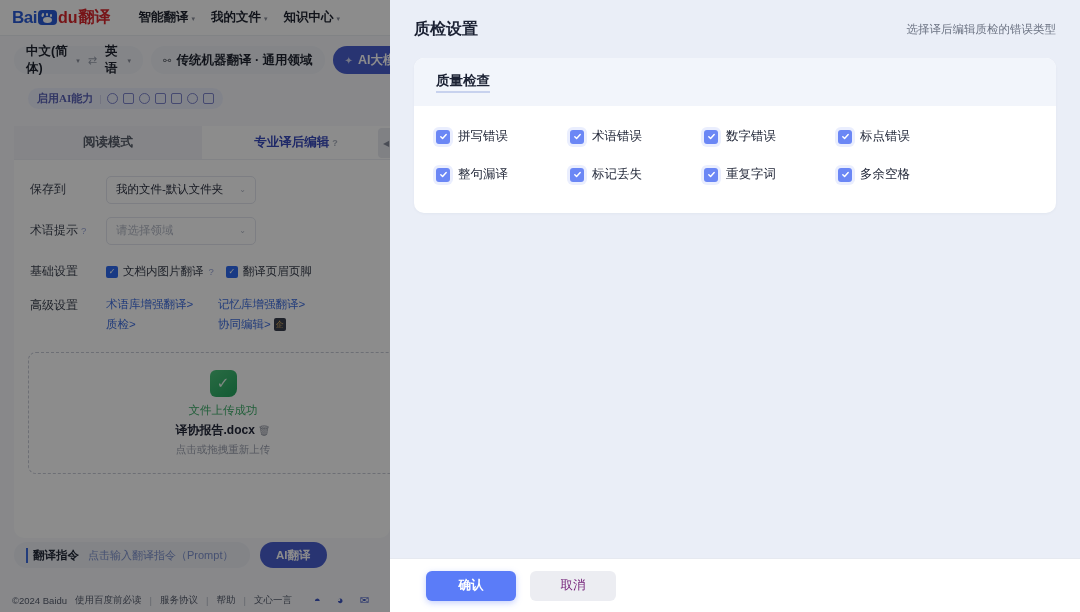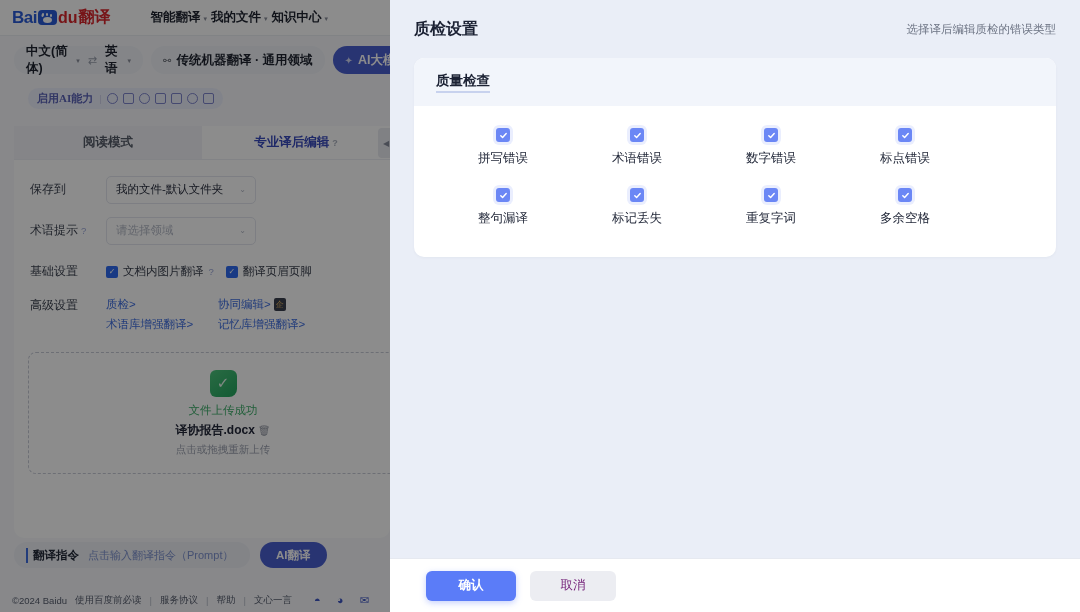--- a/index.html
+++ b/index.html
@@ -43,21 +43,21 @@
     background: #fff; border-radius: 50%; bottom: 2px;
   }
   .logo-paw::after {
     content: ""; position: absolute; width: 2.5px; height: 3px;
     background: #fff; border-radius: 50%; top: 2.5px; left: 4px;
     box-shadow: 4px 0 0 #fff, 8px 1px 0 #fff, -0.5px 1px 0 #fff;
   }
   .logo-du { color: #d9262c; font-size: 16px; font-weight: bold; }
   .logo-fanyi { color: #d9262c; font-size: 16px; font-weight: bold; margin-left: 1px; }
 
-  .nav-items { display: flex; align-items: center; gap: 4px; margin-left: 40px; }
+  .nav-items { display: flex; align-items: center; gap: 16px; margin-left: 28px; }
   .nav-item {
     font-size: 12.5px; color: #1f2430; font-weight: bold;
     display: flex; align-items: center; gap: 3px; cursor: pointer;
   }
   .caret { font-size: 7px; color: #8a8f9c; transform: translateY(1px); }
 
   
   .langbar {
     position: absolute; left: 0; top: 44px; width: 420px; height: 32px;
     display: flex; align-items: center; gap: 8px; padding-left: 14px;
@@ -221,21 +221,21 @@
   }
   .qcard-title {
     font-size: 13.5px; font-weight: bold; color: #1b2133;
     border-bottom: 2px solid #c8d2ee; padding-bottom: 1px;
   }
   .qcard-body { padding: 22px 22px 30px 22px; }
   .cbgrid {
     display: grid; grid-template-columns: repeat(4, 134px);
     row-gap: 21px;
   }
-  .cbitem { display: flex; align-items: center; gap: 8px; cursor: pointer; flex-direction: column; }
+  .cbitem { display: flex; align-items: center; gap: 8px; cursor: pointer; }
   .cbox {
     width: 14px; height: 14px; border-radius: 3px; background: #6b87f5;
     display: flex; align-items: center; justify-content: center; flex: 0 0 auto;
     box-shadow: 0 0 0 3px rgba(107,135,245,0.14);
   }
   .cbox svg { display: block; }
   .cblabel { font-size: 12.5px; color: #23293a; }
 
   .modal-foot {
     height: 54px; background: #ffffff; border-top: 1px solid #e6e9f0;
@@ -366,32 +366,32 @@
           </label>
         </div>
 
         <div class="frow" style="height:auto;align-items:flex-start;">
           <div class="flabel">
             <span>高级设置</span>
           </div>
           <div class="adv">
             <div class="adv-row">
               <span class="adv-link">
+                <span>术语库增强翻译</span><span>&gt;</span>
+              </span>
+              <span class="adv-link">
+                <span>记忆库增强翻译</span><span>&gt;</span>
+              </span>
+            </div>
+            <div class="adv-row">
+              <span class="adv-link">
                 <span>质检</span><span>&gt;</span>
               </span>
               <span class="adv-link">
                 <span>协同编辑</span><span>&gt;</span><span class="badge-ent">企</span>
-              </span>
-            </div>
-            <div class="adv-row">
-              <span class="adv-link">
-                <span>术语库增强翻译</span><span>&gt;</span>
-              </span>
-              <span class="adv-link">
-                <span>记忆库增强翻译</span><span>&gt;</span>
               </span>
             </div>
           </div>
         </div>
       </div>
     </div>
 
     <div class="upload">
       <div class="up-ico">✓</div>
       <div class="up-ok">文件上传成功</div>

